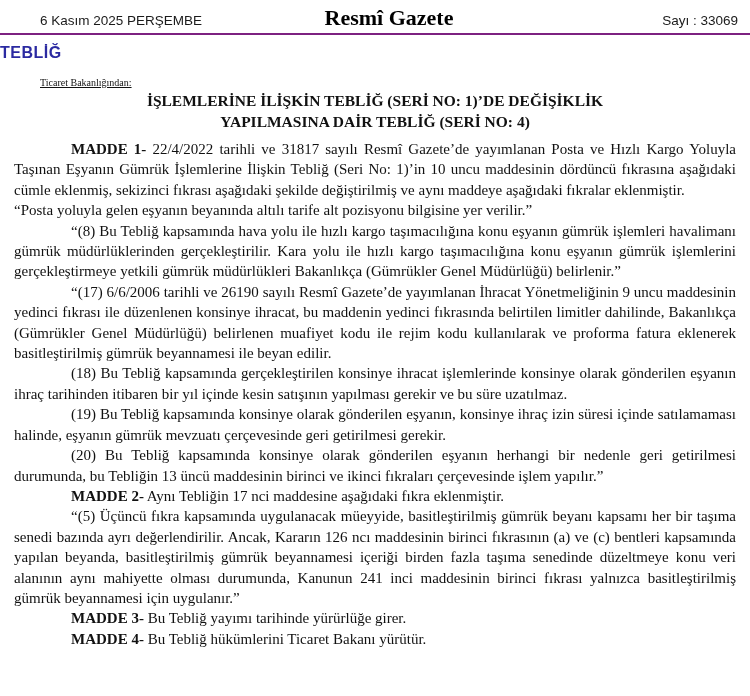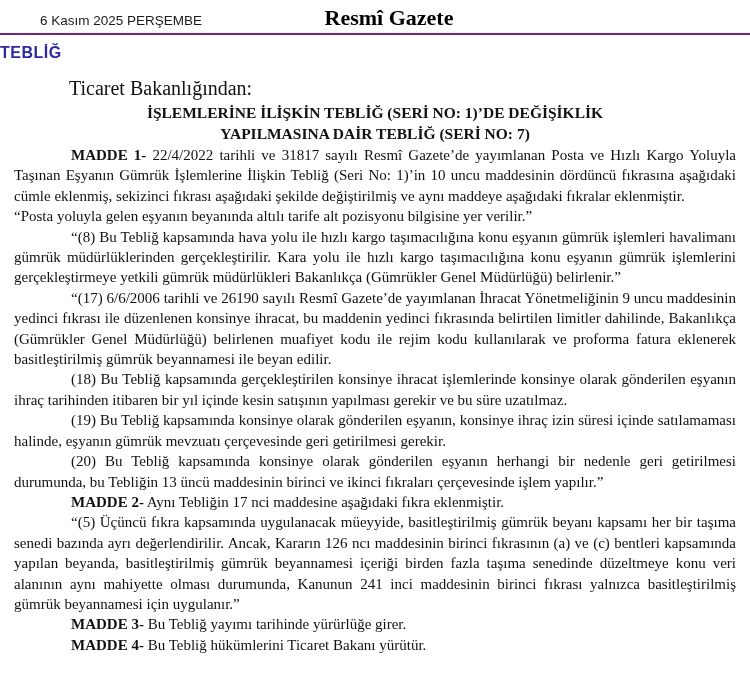--- a/index.html
+++ b/index.html
@@ -59,59 +59,61 @@
     color: #2b2aa1;
     margin-top: 9px;
     letter-spacing: 0.5px;
   }
   
   .doc {
     padding: 0 14px;
   }
   .authority {
     margin-top: 15px;
-    margin-left: 55px;
-    font-size: 20px;
+    margin-left: 26px;
+    font-size: 10px;
+    text-decoration: underline;
   }
   .doc-title {
     text-align: center;
     font-weight: bold;
     font-size: 15.5px;
     line-height: 21px;
     margin-top: 2px;
   }
   .body-text {
-    margin-top: 1px;
+    margin-top: 7px;
     font-size: 15px;
     line-height: 20.4px;
     text-align: justify;
   }
   .para { margin: 0; }
   .para.indent { text-indent: 57px; }
   .para .lead { font-weight: bold; }
 </style>
 </head>
 <body>
 
 <header class="masthead">
   <div class="date">6 Kasım 2025 PERŞEMBE</div>
   <div class="gazette">Resmî Gazete</div>
+  <div class="issue">Sayı : 33069</div>
 </header>
 
 <div class="head-rule"></div>
 
 <div class="section-heading">TEBLİĞ</div>
 
 <main class="doc">
 
   <div class="authority">Ticaret Bakanlığından:</div>
 
   <div class="doc-title">
     <div>İŞLEMLERİNE İLİŞKİN TEBLİĞ (SERİ NO: 1)’DE DEĞİŞİKLİK</div>
-    <div>YAPILMASINA DAİR TEBLİĞ (SERİ NO: 7)</div>
+    <div>YAPILMASINA DAİR TEBLİĞ (SERİ NO: 4)</div>
   </div>
 
   <div class="body-text">
     <p class="para indent"><span class="lead">MADDE 1-</span><span> 22/4/2022 tarihli ve 31817 sayılı Resmî Gazete’de yayımlanan Posta ve Hızlı Kargo Yoluyla Taşınan Eşyanın Gümrük İşlemlerine İlişkin Tebliğ (Seri No: 1)’in 10 uncu maddesinin dördüncü fıkrasına aşağıdaki cümle eklenmiş, sekizinci fıkrası aşağıdaki şekilde değiştirilmiş ve aynı maddeye aşağıdaki fıkralar eklenmiştir.</span></p>
     <p class="para"><span>“Posta yoluyla gelen eşyanın beyanında altılı tarife alt pozisyonu bilgisine yer verilir.”</span></p>
     <p class="para indent"><span>“(8) Bu Tebliğ kapsamında hava yolu ile hızlı kargo taşımacılığına konu eşyanın gümrük işlemleri havalimanı gümrük müdürlüklerinden gerçekleştirilir. Kara yolu ile hızlı kargo taşımacılığına konu eşyanın gümrük işlemlerini gerçekleştirmeye yetkili gümrük müdürlükleri Bakanlıkça (Gümrükler Genel Müdürlüğü) belirlenir.”</span></p>
     <p class="para indent"><span>“(17) 6/6/2006 tarihli ve 26190 sayılı Resmî Gazete’de yayımlanan İhracat Yönetmeliğinin 9 uncu maddesinin yedinci fıkrası ile düzenlenen konsinye ihracat, bu maddenin yedinci fıkrasında belirtilen limitler dahilinde, Bakanlıkça (Gümrükler Genel Müdürlüğü) belirlenen muafiyet kodu ile rejim kodu kullanılarak ve proforma fatura eklenerek basitleştirilmiş gümrük beyannamesi ile beyan edilir.</span></p>
     <p class="para indent"><span>(18) Bu Tebliğ kapsamında gerçekleştirilen konsinye ihracat işlemlerinde konsinye olarak gönderilen eşyanın ihraç tarihinden itibaren bir yıl içinde kesin satışının yapılması gerekir ve bu süre uzatılmaz.</span></p>
     <p class="para indent"><span>(19) Bu Tebliğ kapsamında konsinye olarak gönderilen eşyanın, konsinye ihraç izin süresi içinde satılamaması halinde, eşyanın gümrük mevzuatı çerçevesinde geri getirilmesi gerekir.</span></p>
     <p class="para indent"><span>(20) Bu Tebliğ kapsamında konsinye olarak gönderilen eşyanın herhangi bir nedenle geri getirilmesi durumunda, bu Tebliğin 13 üncü maddesinin birinci ve ikinci fıkraları çerçevesinde işlem yapılır.”</span></p>

